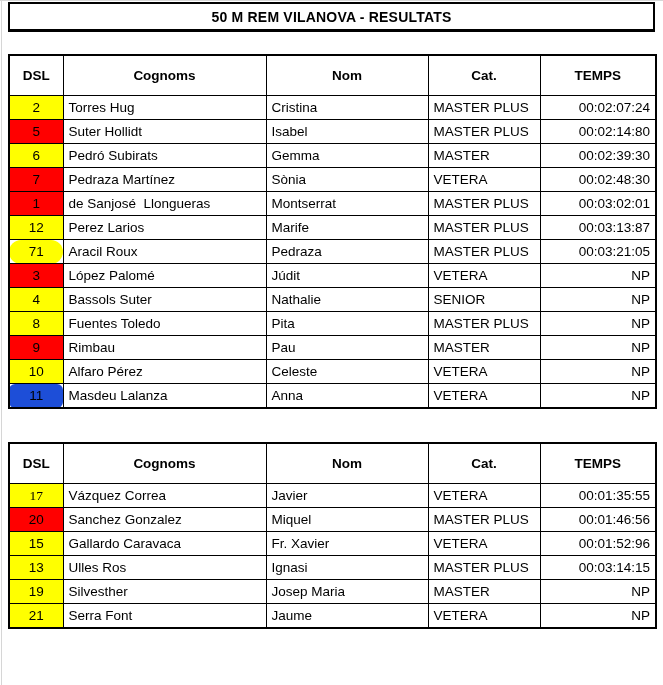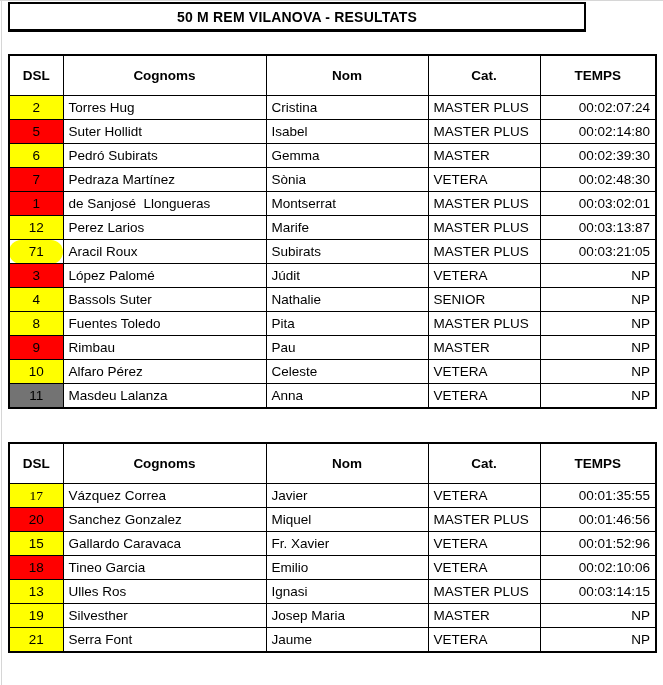--- a/index.html
+++ b/index.html
@@ -14,21 +14,21 @@
   .gridline-v {
     position: absolute; left: 1px; top: 0;
     width: 1px; height: 685px; background: #d6d6d6;
   }
   .gridline-h {
     position: absolute; left: 0; top: 0;
     width: 663px; height: 1px; background: #d6d6d6;
   }
   .title-box {
     position: absolute; left: 8px; top: 2px;
-    width: 578px; height: 30px;
+    width: 647px; height: 30px;
     box-sizing: border-box;
     border: 2px solid #000;
     border-bottom-width: 3px;
     display: flex; align-items: center; justify-content: center;
     font-weight: bold; font-size: 14px;
     letter-spacing: 0.2px;
     background: #ffffff;
   }
   table.results {
     position: absolute; left: 8px;
@@ -127,21 +127,21 @@
       <tr>
         <td class="col-dsl" style="background-color: rgb(255, 255, 0);">12</td>
         <td class="col-cognoms">Perez Larios</td>
         <td class="col-nom">Marife</td>
         <td class="col-cat">MASTER PLUS</td>
         <td class="col-temps">00:03:13:87</td>
       </tr>
       <tr>
         <td class="col-dsl" style="background-color: rgb(255, 255, 0); border-radius: 12px;">71</td>
         <td class="col-cognoms">Aracil Roux</td>
-        <td class="col-nom">Subirats</td>
+        <td class="col-nom">Pedraza</td>
         <td class="col-cat">MASTER PLUS</td>
         <td class="col-temps">00:03:21:05</td>
       </tr>
       <tr>
         <td class="col-dsl" style="background-color: rgb(255, 0, 0);">3</td>
         <td class="col-cognoms">López Palomé</td>
         <td class="col-nom">Júdit</td>
         <td class="col-cat">VETERA</td>
         <td class="col-temps">NP</td>
       </tr>
@@ -167,21 +167,21 @@
         <td class="col-temps">NP</td>
       </tr>
       <tr>
         <td class="col-dsl" style="background-color: rgb(255, 255, 0);">10</td>
         <td class="col-cognoms">Alfaro Pérez</td>
         <td class="col-nom">Celeste</td>
         <td class="col-cat">VETERA</td>
         <td class="col-temps">NP</td>
       </tr>
       <tr>
-        <td class="col-dsl" style="background-color: #737373;">11</td>
+        <td class="col-dsl" style="background-color: #1d4ed8; border-radius: 6px;">11</td>
         <td class="col-cognoms">Masdeu Lalanza</td>
         <td class="col-nom">Anna</td>
         <td class="col-cat">VETERA</td>
         <td class="col-temps">NP</td>
       </tr>
     </tbody>
 </table>
 
 <table class="results" id="table2">
   <colgroup>
@@ -216,27 +216,20 @@
         <td class="col-temps">00:01:46:56</td>
       </tr>
       <tr>
         <td class="col-dsl" style="background-color: rgb(255, 255, 0);">15</td>
         <td class="col-cognoms">Gallardo Caravaca</td>
         <td class="col-nom">Fr. Xavier</td>
         <td class="col-cat">VETERA</td>
         <td class="col-temps">00:01:52:96</td>
       </tr>
       <tr>
-        <td class="col-dsl" style="background-color: rgb(255, 0, 0);">18</td>
-        <td class="col-cognoms">Tineo Garcia</td>
-        <td class="col-nom">Emilio</td>
-        <td class="col-cat">VETERA</td>
-        <td class="col-temps">00:02:10:06</td>
-      </tr>
-      <tr>
         <td class="col-dsl" style="background-color: rgb(255, 255, 0);">13</td>
         <td class="col-cognoms">Ulles Ros</td>
         <td class="col-nom">Ignasi</td>
         <td class="col-cat">MASTER PLUS</td>
         <td class="col-temps">00:03:14:15</td>
       </tr>
       <tr>
         <td class="col-dsl" style="background-color: rgb(255, 255, 0);">19</td>
         <td class="col-cognoms">Silvesther</td>
         <td class="col-nom">Josep Maria</td>

